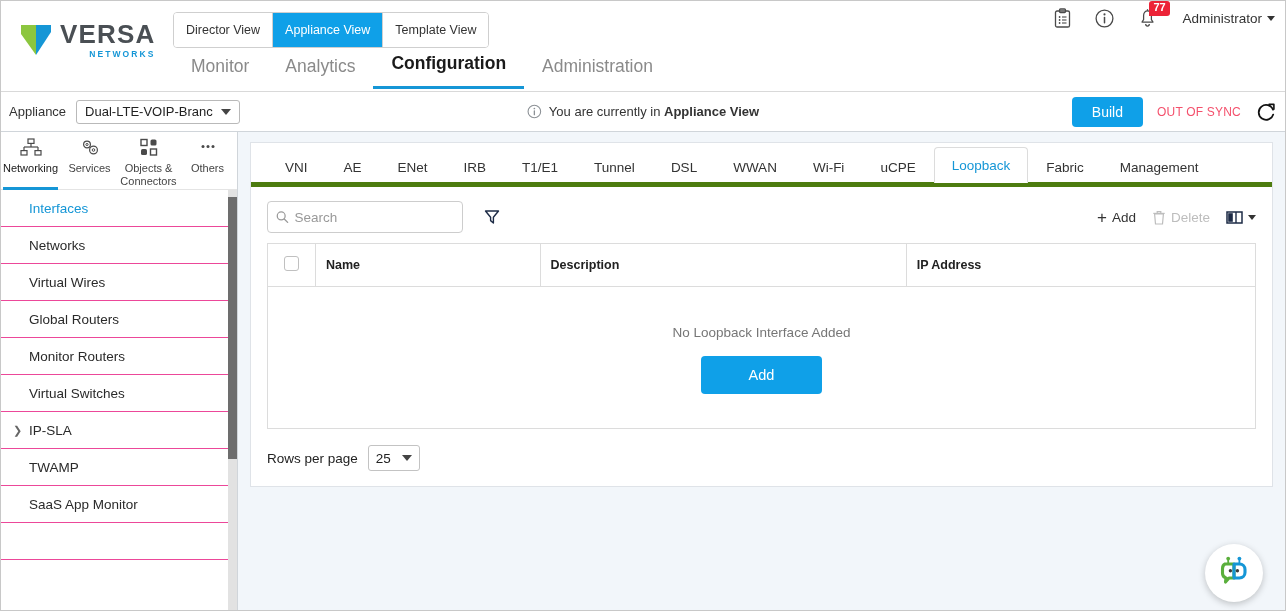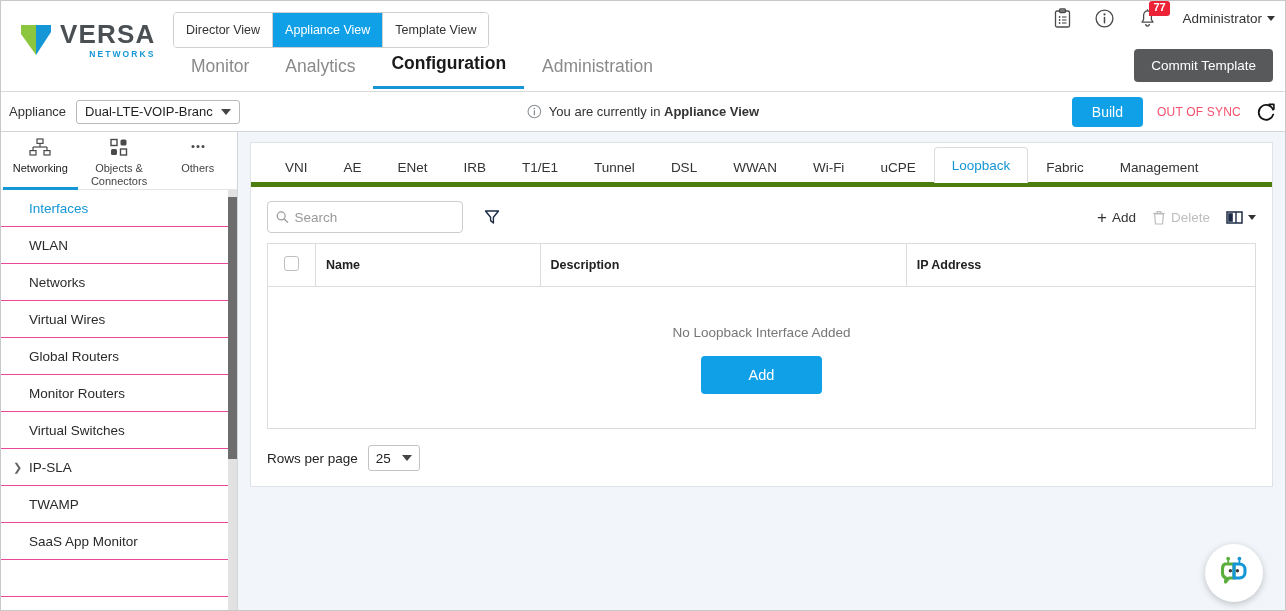--- a/index.html
+++ b/index.html
@@ -439,21 +439,20 @@
           <line x1="10.5" y1="2.2" x2="10.5" y2="3.8" stroke="#4a4a4a" stroke-width="1.25"></line>
         </svg>
         <span class="badge">77</span>
       </span>
       <span class="admin-menu">
         <span>Administrator</span>
         <span class="caret-down"></span>
       </span>
     </div>
 
-    <button class="commit-btn">Commit Template</button>
   </div>
 
   <div class="appliance-bar">
     <span class="appliance-label">Appliance</span>
     <div class="appliance-select">
       <span>Dual-LTE-VOIP-Branc</span>
       <span class="sel-caret"></span>
     </div>
 
     <div class="view-notice">
@@ -490,20 +489,29 @@
             <rect x="1" y="12.6" width="6" height="4.4" fill="none" stroke="#4a4a4a" stroke-width="1.2"></rect>
             <rect x="15" y="12.6" width="6" height="4.4" fill="none" stroke="#4a4a4a" stroke-width="1.2"></rect>
             <line x1="11" y1="5.4" x2="11" y2="9" stroke="#4a4a4a" stroke-width="1.2"></line>
             <line x1="4" y1="9" x2="18" y2="9" stroke="#4a4a4a" stroke-width="1.2"></line>
             <line x1="4" y1="9" x2="4" y2="12.6" stroke="#4a4a4a" stroke-width="1.2"></line>
             <line x1="18" y1="9" x2="18" y2="12.6" stroke="#4a4a4a" stroke-width="1.2"></line>
           </svg>
           <span class="cat-label">Networking</span>
         </div>
 
+        <div class="cat">
+          <svg width="22" height="20" viewBox="0 0 22 20">
+            <circle cx="8" cy="6.5" r="3.4" fill="none" stroke="#4a4a4a" stroke-width="1.2"></circle>
+            <circle cx="8" cy="6.5" r="1.1" fill="none" stroke="#4a4a4a" stroke-width="1"></circle>
+            <circle cx="14.5" cy="12" r="3.9" fill="none" stroke="#4a4a4a" stroke-width="1.2"></circle>
+            <circle cx="14.5" cy="12" r="1.3" fill="none" stroke="#4a4a4a" stroke-width="1"></circle>
+          </svg>
+          <span class="cat-label">Services</span>
+        </div>
 
         <div class="cat">
           <svg width="20" height="20" viewBox="0 0 20 20">
             <rect x="2" y="1.5" width="6" height="6" fill="none" stroke="#4a4a4a" stroke-width="1.4"></rect>
             <rect x="11.5" y="1.5" width="6" height="6" rx="1.6" fill="#4a4a4a"></rect>
             <rect x="2" y="11" width="6" height="6" rx="1.6" fill="#4a4a4a"></rect>
             <rect x="11.5" y="11" width="6" height="6" fill="none" stroke="#4a4a4a" stroke-width="1.4"></rect>
           </svg>
           <span class="cat-label">Objects &amp; Connectors</span>
         </div>
@@ -514,23 +522,20 @@
             <circle cx="11" cy="8.5" r="1.5" fill="#4a4a4a"></circle>
             <circle cx="16" cy="8.5" r="1.5" fill="#4a4a4a"></circle>
           </svg>
           <span class="cat-label">Others</span>
         </div>
       </div>
 
       <div class="nav-list">
         <div class="nav-item active">
           <span>Interfaces</span>
-        </div>
-        <div class="nav-item">
-          <span>WLAN</span>
         </div>
         <div class="nav-item">
           <span>Networks</span>
         </div>
         <div class="nav-item">
           <span>Virtual Wires</span>
         </div>
         <div class="nav-item">
           <span>Global Routers</span>
         </div>

